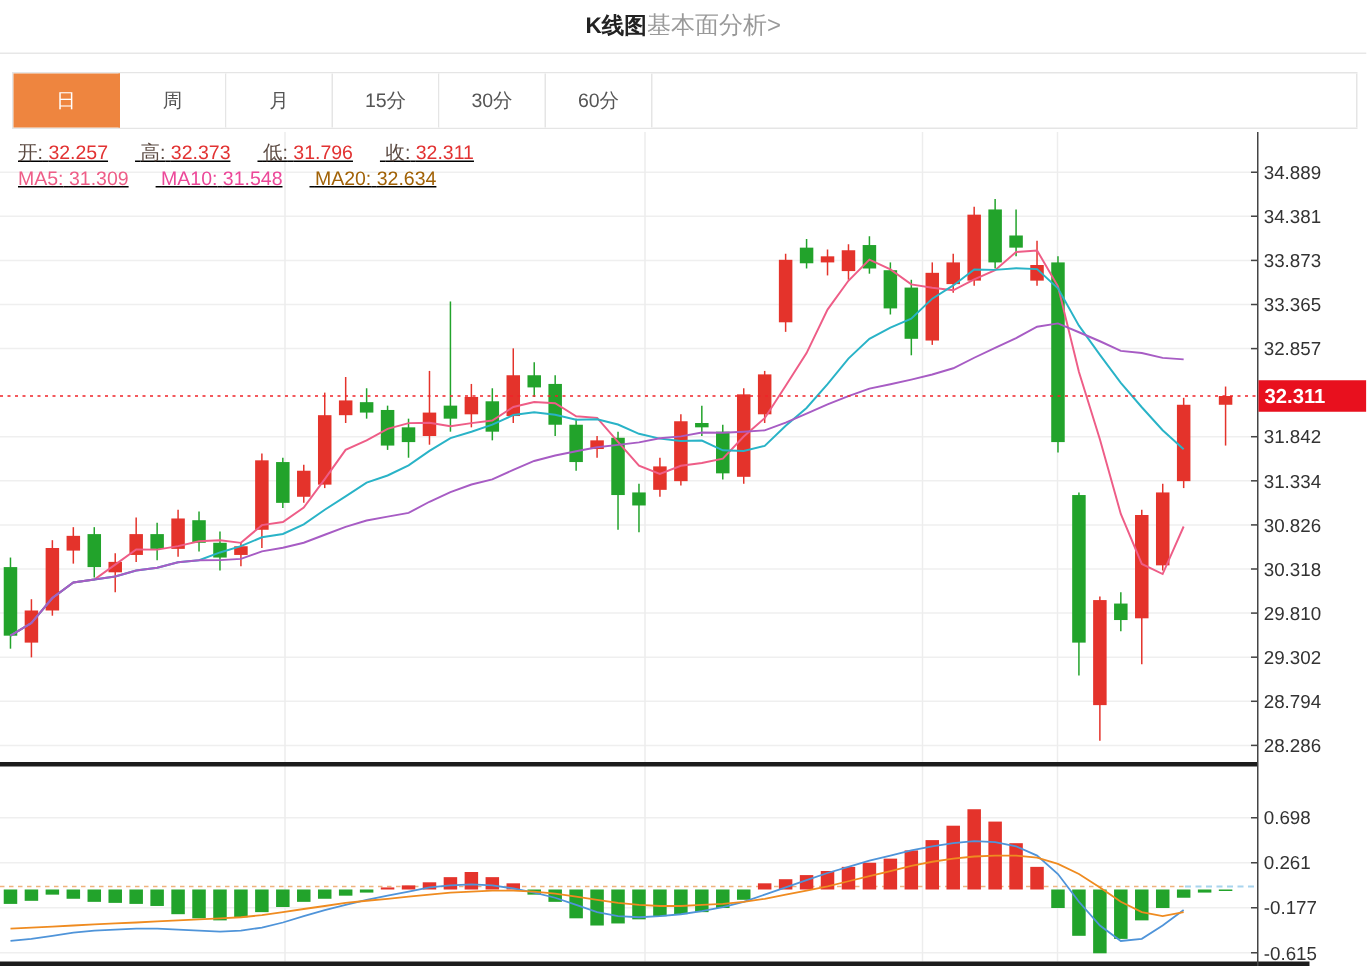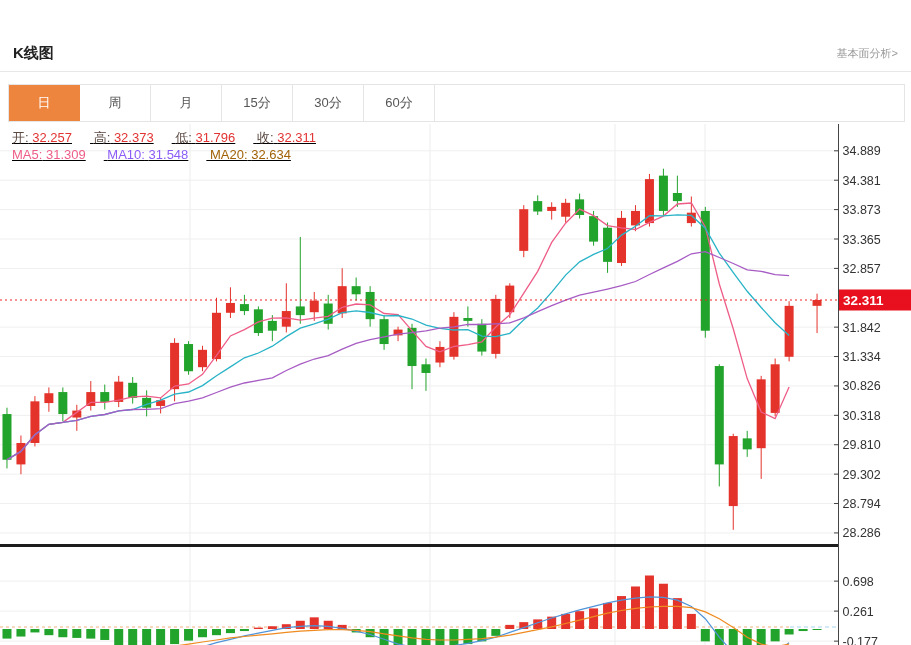--- a/index.html
+++ b/index.html
@@ -1,21 +1,21 @@
 <!DOCTYPE html>
 <html><head>
 <meta charset="utf-8">
 <style>
   html,body{margin:0;padding:0;}
   body{width:911px;height:645px;overflow:hidden;background:#fff;
        font-family:"Liberation Sans",sans-serif;-webkit-font-smoothing:antialiased;}
   .header{height:35px;border-bottom:1px solid #e7e7e7;display:flex;align-items:center;
-          justify-content:space-between;padding:0 13px;margin-top:36px;}
+          justify-content:center;padding:0 13px;}
   .title{font-size:15px;font-weight:bold;color:#222;}
-  .fund-link{font-size:11px;color:#999;cursor:pointer;text-decoration:none;}
+  .fund-link{font-size:16px;color:#999;cursor:pointer;text-decoration:none;}
   .tabbar{margin:12px 6px 0 8px;height:36px;display:flex;
           border:1px solid #e5e5e5;border-right:none;background:#fff;}
   .tab{width:70px;line-height:36px;text-align:center;font-size:13px;color:#555;
        border-right:1px solid #e5e5e5;cursor:pointer;background:#fff;flex:0 0 auto;}
   .tab.active{background:#ee853f;color:#fff;border-right-color:#ee853f;}
   .tab-filler{flex:1 1 auto;border-right:1px solid #e5e5e5;}
   .chart-wrap{position:relative;width:911px;height:557px;margin-top:2px;}
   #chart-svg{position:absolute;left:0;top:0;}
   .info-row{position:absolute;left:12px;font-size:13px;white-space:nowrap;z-index:3;text-decoration:underline;}
   .row-ohlc{top:5px;}
@@ -302,17 +302,17 @@
 
   <div class="info-row row-ohlc">
     <span class="pair"><span class="plabel">开:</span> <span class="pval">32.257</span></span>
     <span class="pair"><span class="plabel">高:</span> <span class="pval">32.373</span></span>
     <span class="pair"><span class="plabel">低:</span> <span class="pval">31.796</span></span>
     <span class="pair"><span class="plabel">收:</span> <span class="pval">32.311</span></span>
   </div>
 
   <div class="info-row row-ma">
     <span class="pair" style="color: rgb(238, 93, 135);"><span>MA5:</span> <span>31.309</span></span>
-    <span class="pair" style="color: #8b5cf6;"><span>MA10:</span> <span>31.548</span></span>
+    <span class="pair" style="color: #ec4899;"><span>MA10:</span> <span>31.548</span></span>
     <span class="pair" style="color: #a16207;"><span>MA20:</span> <span>32.634</span></span>
   </div>
 
 </div>
 
 </body></html>

